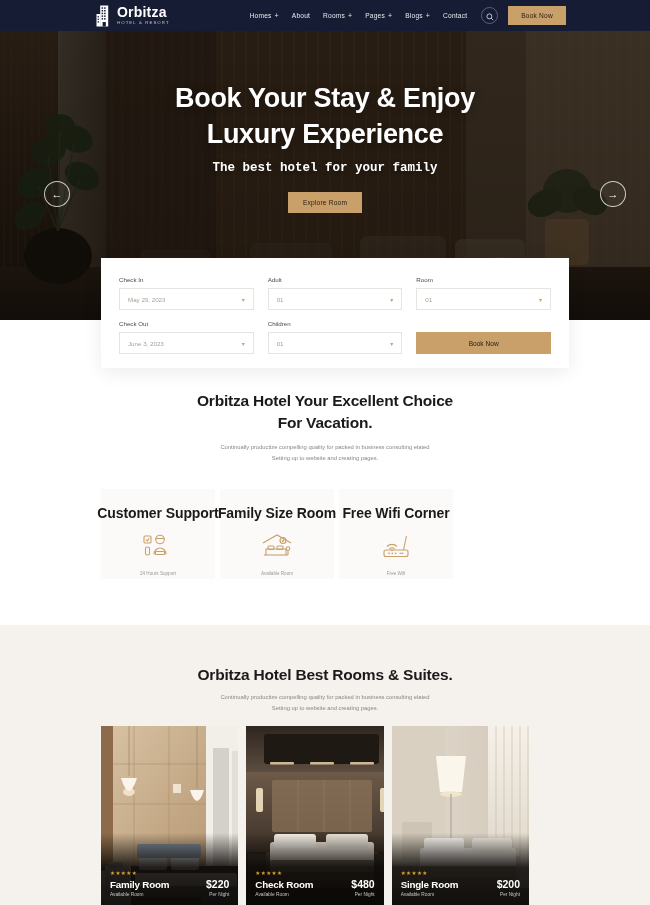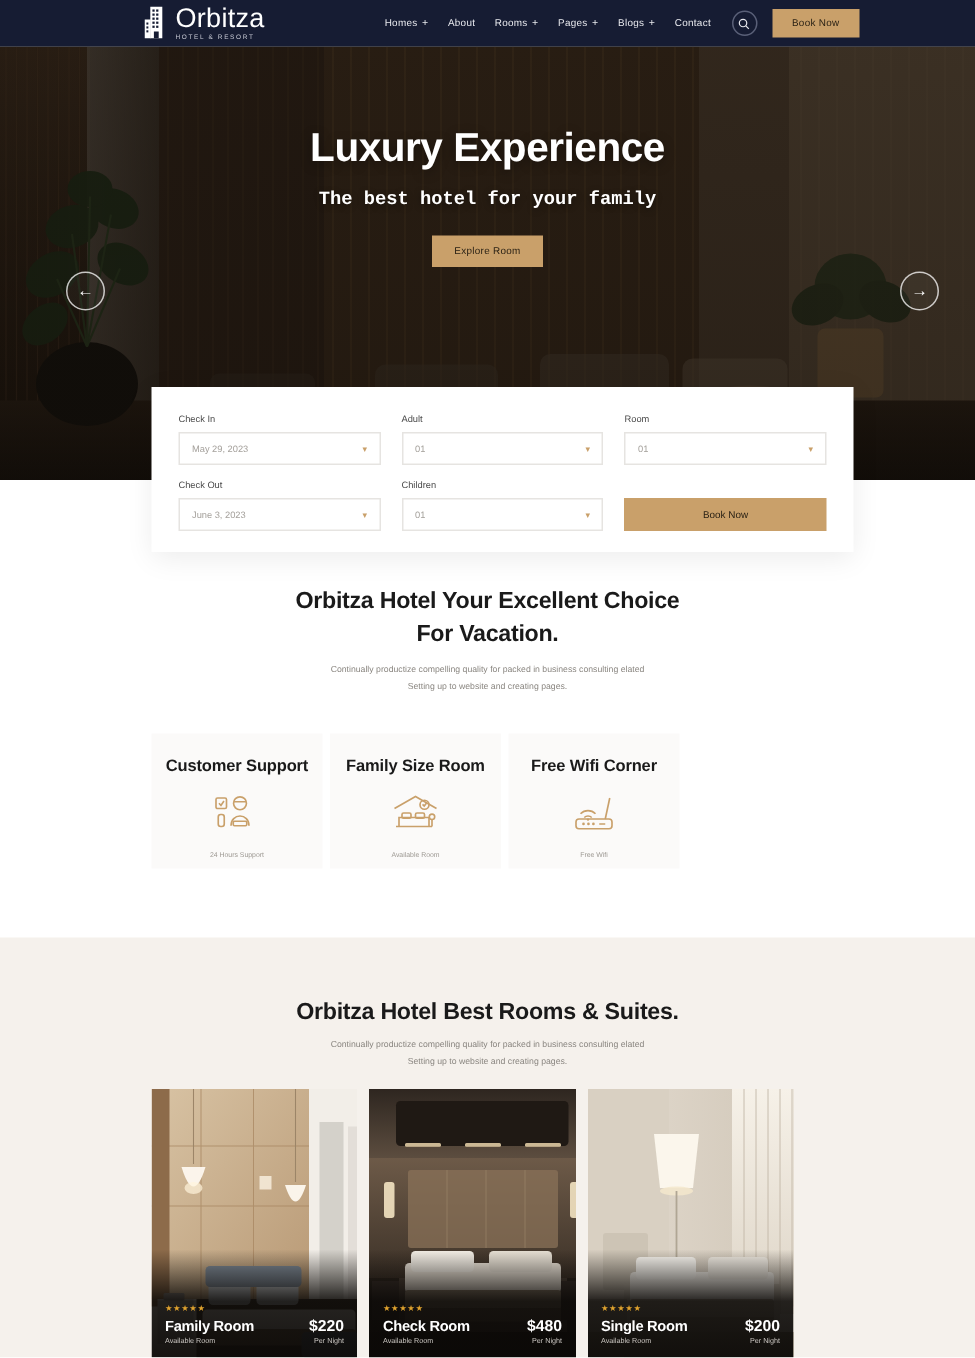--- a/index.html
+++ b/index.html
@@ -15,21 +15,21 @@
   .header {
     position: absolute; top: 0; left: 0; width: 650px; height: 31px;
     background: #161c33;
     display: flex; align-items: center;
     z-index: 40;
   }
   .logo-wrap { display: flex; align-items: center; gap: 6px; margin-left: 96px; }
   .logo-icon { width: 15px; height: 22px; flex: none; }
   .logo-text { display: flex; flex-direction: column; line-height: 1; }
   .logo-name {
-    color: #ffffff; font-size: 18px; font-weight: normal; letter-spacing: .2px;
+    color: #ffffff; font-size: 14px; font-weight: bold; letter-spacing: .2px;
   }
   .logo-sub {
     color: #c7c9d4; font-size: 4.3px; letter-spacing: 1.1px; margin-top: 2px;
   }
   .nav { display: flex; align-items: center; gap: 13px; margin-left: 80px; }
   .nav-item {
     color: #e8e9ee; font-size: 6.6px; letter-spacing: .2px;
     display: flex; align-items: center; gap: 3px; white-space: nowrap;
   }
   .nav-plus { color: #e8e9ee; font-size: 7px; line-height: 1; }
@@ -127,21 +127,21 @@
   .features {
     position: absolute; top: 489px; left: 101px;
     width: 468px; display: flex; gap: 5px;
   }
   .fcard {
     width: 114px; height: 90px; background: #fbfaf9;
     display: flex; flex-direction: column; align-items: center;
     padding-top: 16px;
   }
   .fcard-title {
-    font-size: 11px; font-weight: bold; color: #1a1a1a;
+    font-size: 14px; font-weight: bold; color: #1a1a1a;
     letter-spacing: -.1px; white-space: nowrap;
   }
   .fcard-icon {
     margin-top: 11px; height: 30px;
     display: flex; align-items: center; justify-content: center;
   }
   .fcard-sub { font-size: 4.6px; color: #9c9892; margin-top: 9px; }
 
   
   .rooms-section {
@@ -366,20 +366,21 @@
 
   <div class="arrow-btn arrow-left">
     <span>←</span>
   </div>
   <div class="arrow-btn arrow-right">
     <span>→</span>
   </div>
 
   <div class="hero-content">
     <div class="hero-title">
+      <div>Book Your Stay &amp; Enjoy</div>
       <div>Luxury Experience</div>
     </div>
     <div class="hero-sub">The best hotel for your family</div>
     <button class="explore-btn">Explore Room</button>
   </div>
 </div>
 
 <div class="booking">
   <div class="booking-row">
     <div class="field">

